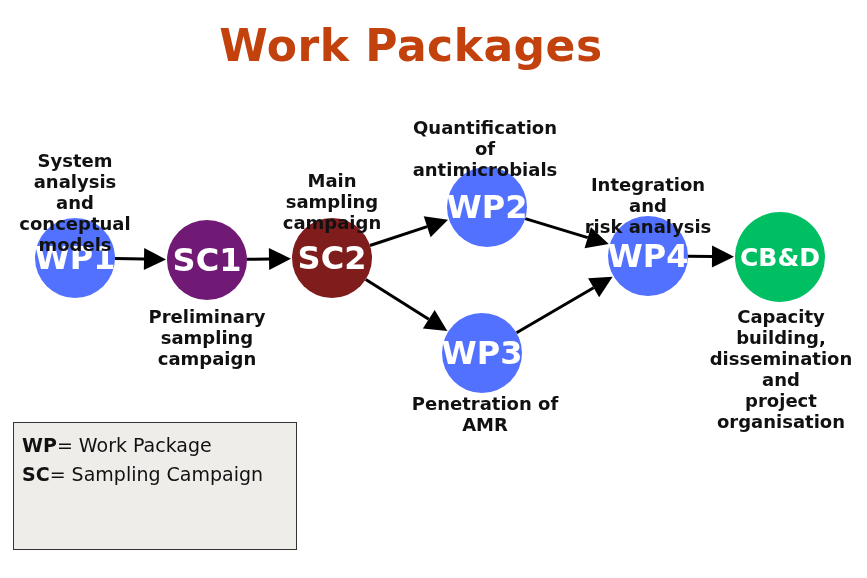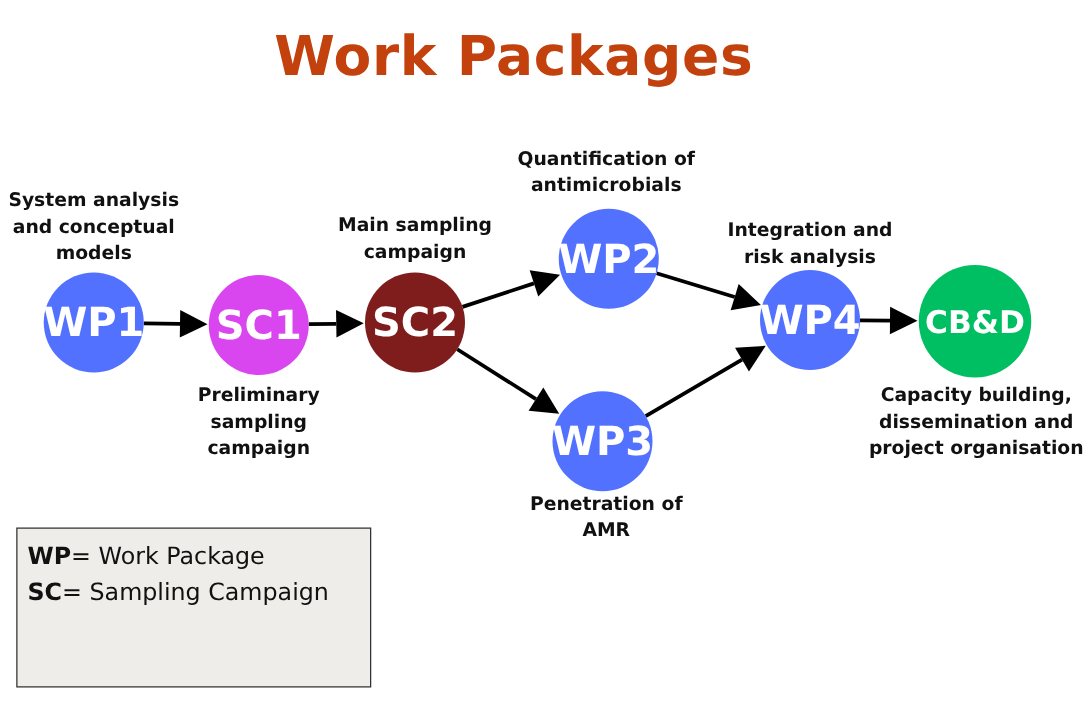--- a/index.html
+++ b/index.html
@@ -1,20 +1,20 @@
 <!DOCTYPE html>
 <html><head>
 <meta charset="utf-8">
 <style>
   html,body{margin:0;padding:0;background:#ffffff;}
   body{width:867px;height:578px;position:relative;overflow:hidden;font-family:"DejaVu Sans","Liberation Sans",sans-serif;}
   .title{position:absolute;left:0;top:20px;width:822px;text-align:center;font-family:"DejaVu Sans",sans-serif;font-weight:bold;font-size:44px;color:#c2410c;letter-spacing:0.5px;}
   svg.edges{position:absolute;left:0;top:0;}
   .node{position:absolute;border-radius:50%;display:flex;align-items:center;justify-content:center;color:#fff;font-family:"DejaVu Sans",sans-serif;font-weight:bold;font-size:32px;}
-  .lbl{position:absolute;text-align:center;font-family:"DejaVu Sans",sans-serif;font-weight:bold;font-size:15px;line-height:21px;color:#111;white-space:pre-line;}
+  .lbl{position:absolute;text-align:center;font-family:"DejaVu Sans",sans-serif;font-weight:bold;font-size:18px;line-height:21px;color:#111;white-space:pre-line;}
   .legend{position:absolute;left:13px;top:422px;width:284px;height:128px;background:#eeedea;border:1.5px solid #333;padding:8px 13px 0 8px;box-sizing:border-box;font-family:"DejaVu Sans",sans-serif;font-size:19px;line-height:28.5px;color:#111;}
   .legend b{font-weight:bold;}
 </style>
 </head>
 <body>
 
 <div class="title">Work Packages</div>
 
 <svg class="edges" width="867" height="578">
   <defs>
@@ -35,21 +35,21 @@
       <line x1="516.5360547472601" y1="332.819293310336" x2="593.6057137730653" y2="287.7846130362209" stroke="#000000" stroke-width="3"></line>
       <polygon points="612.6005438840584,276.6852243569057 599.155408112723,297.28202809171745 588.0560194334076,278.28719798072433" fill="#000000"></polygon>
       <line x1="687.9988522073485" y1="256.3030216076314" x2="712.0019512475076" y2="256.4848632670265" stroke="#000000" stroke-width="3"></line>
       <polygon points="734.0013199615493,256.65152515122384 711.9186203054089,267.48454762404737 712.0852821896062,245.4851789100057" fill="#000000"></polygon>
     </g>
 </svg>
 
 <div class="node" id="n-WP1" style="left: 35px; top: 218px; width: 80px; height: 80px; background: rgb(82, 113, 255);">
     <span>WP1</span>
   </div>
-<div class="node" id="n-SC1" style="left: 167px; top: 220px; width: 80px; height: 80px; background: #d946ef; text-align: right;">
+<div class="node" id="n-SC1" style="left: 167px; top: 220px; width: 80px; height: 80px; background: #701a75; text-align: right;">
     <span>SC1</span>
   </div>
 <div class="node" id="n-SC2" style="left: 292px; top: 218px; width: 80px; height: 80px; background: #7f1d1d;">
     <span>SC2</span>
   </div>
 <div class="node" id="n-WP2" style="left: 447px; top: 167px; width: 80px; height: 80px; background: rgb(82, 113, 255);">
     <span>WP2</span>
   </div>
 <div class="node" id="n-WP3" style="left: 442px; top: 313px; width: 80px; height: 80px; background: rgb(82, 113, 255);">
     <span>WP3</span>

